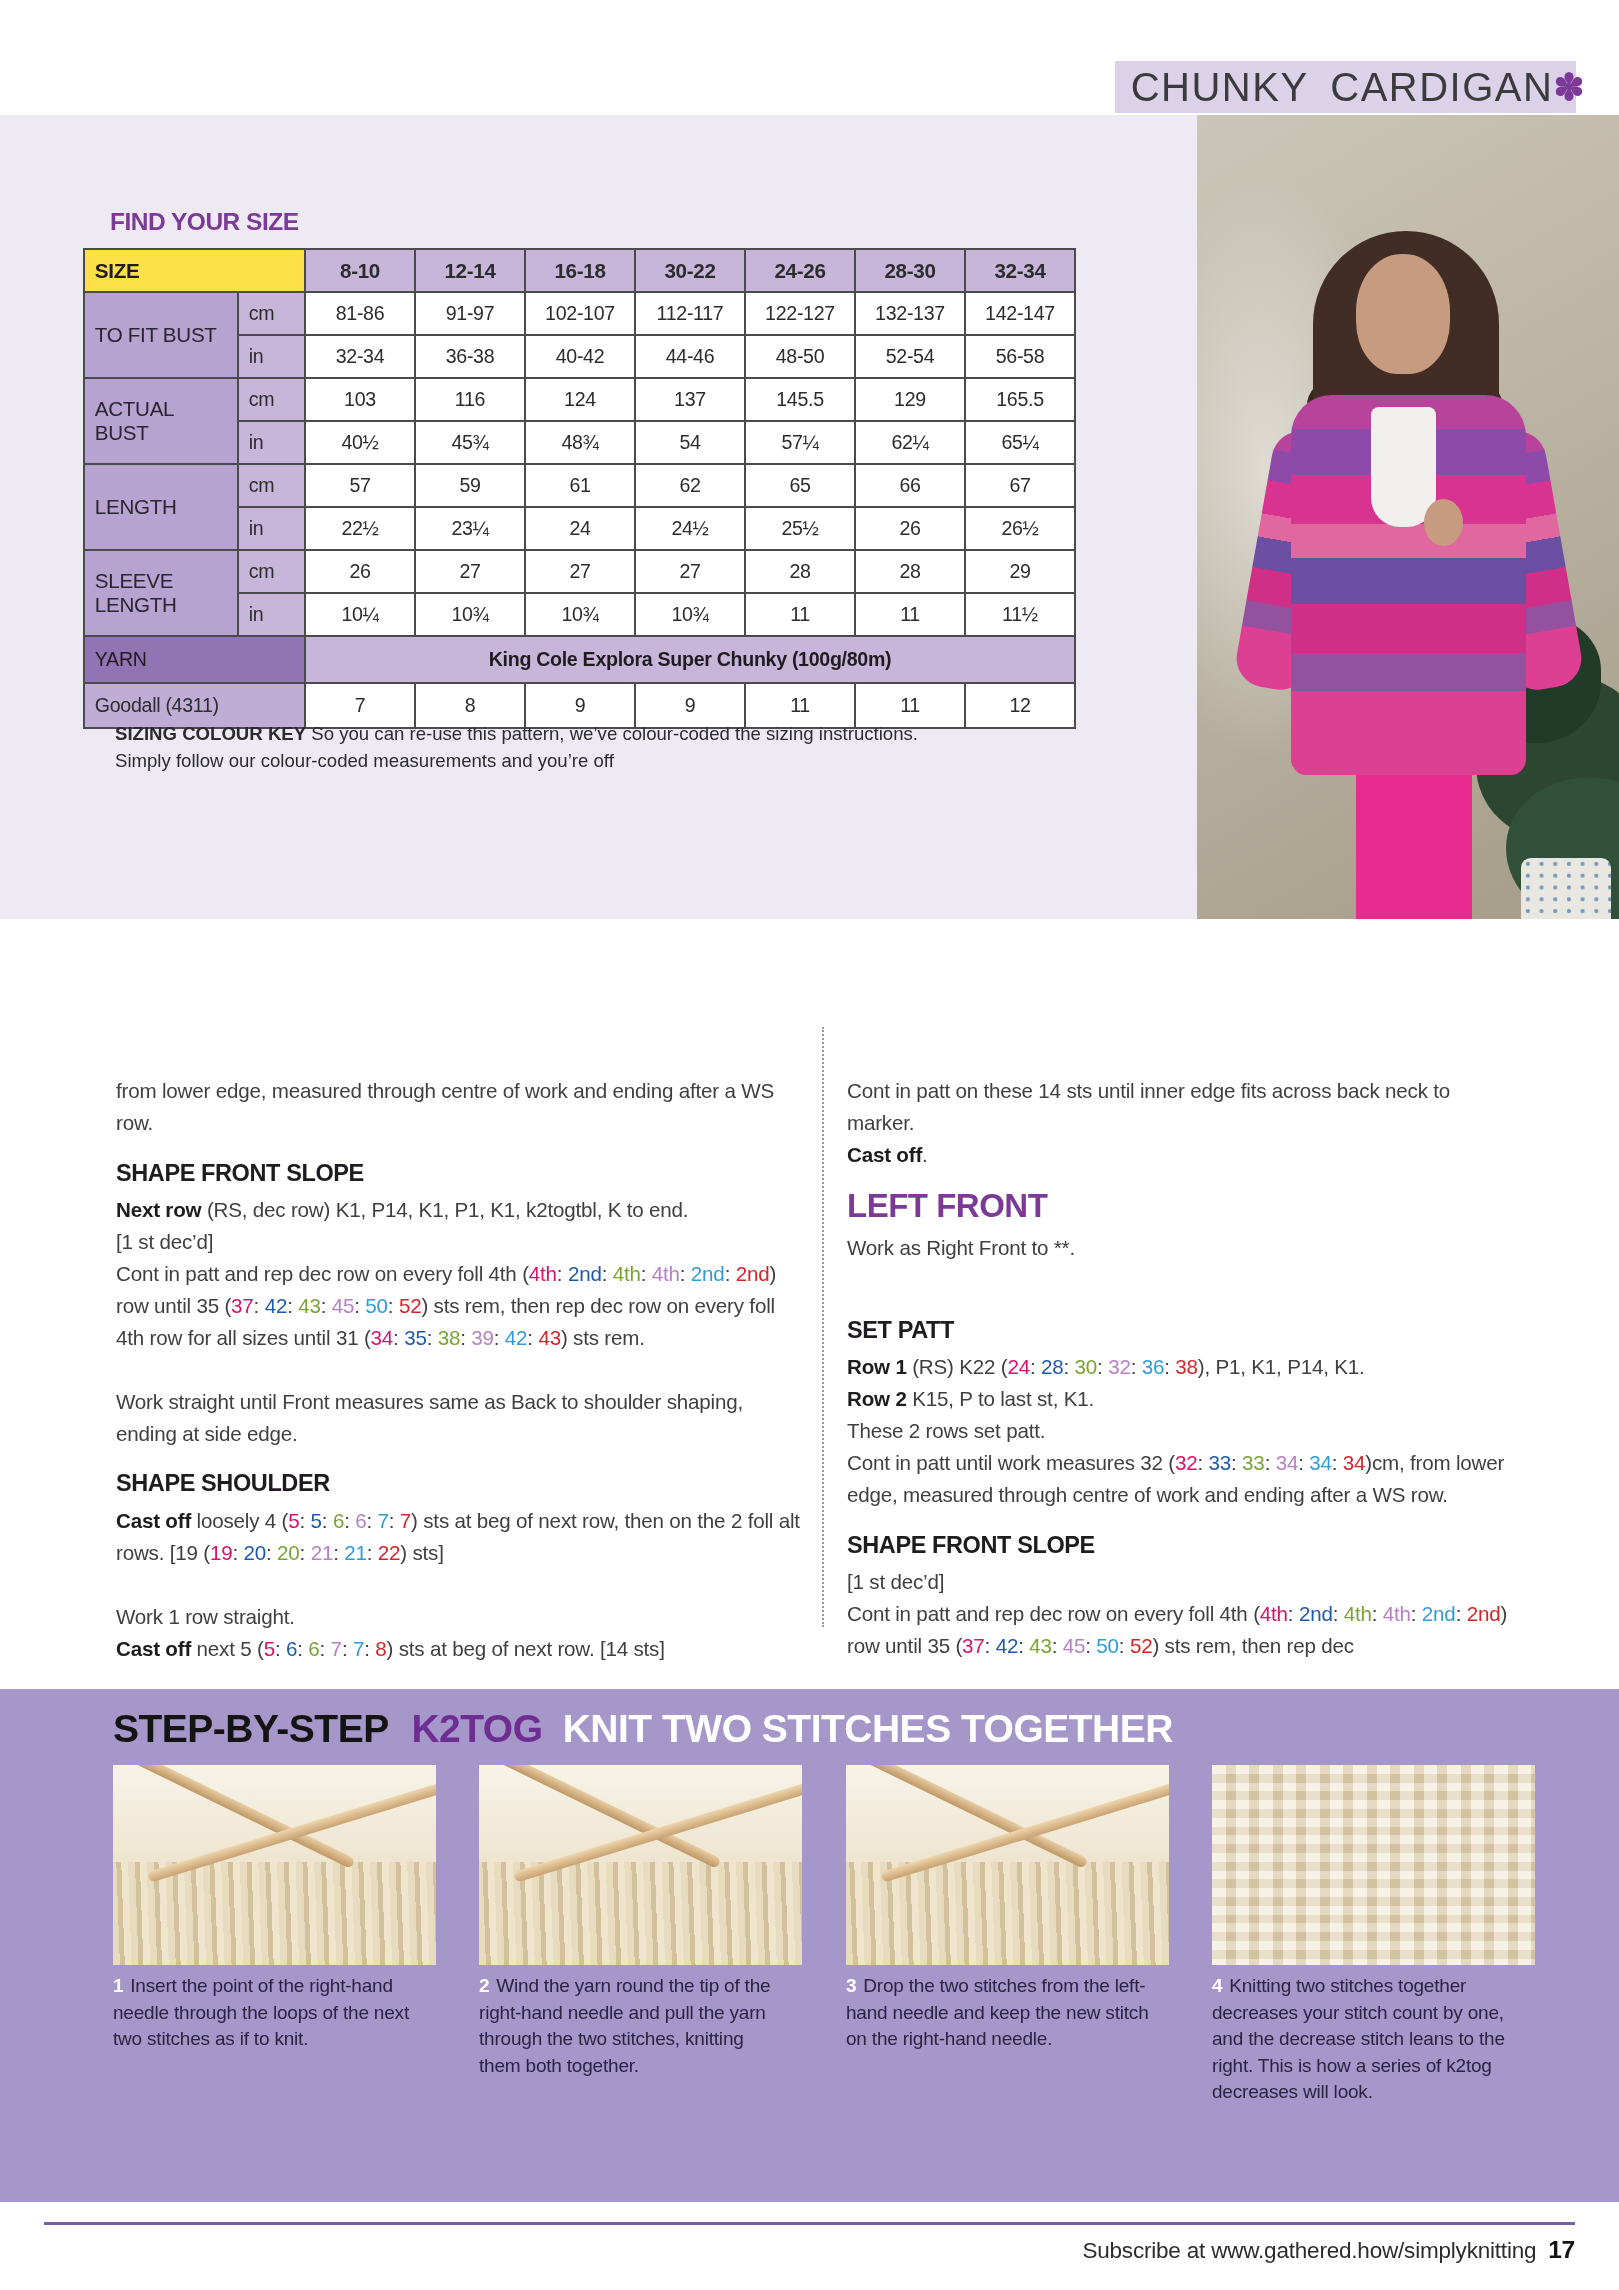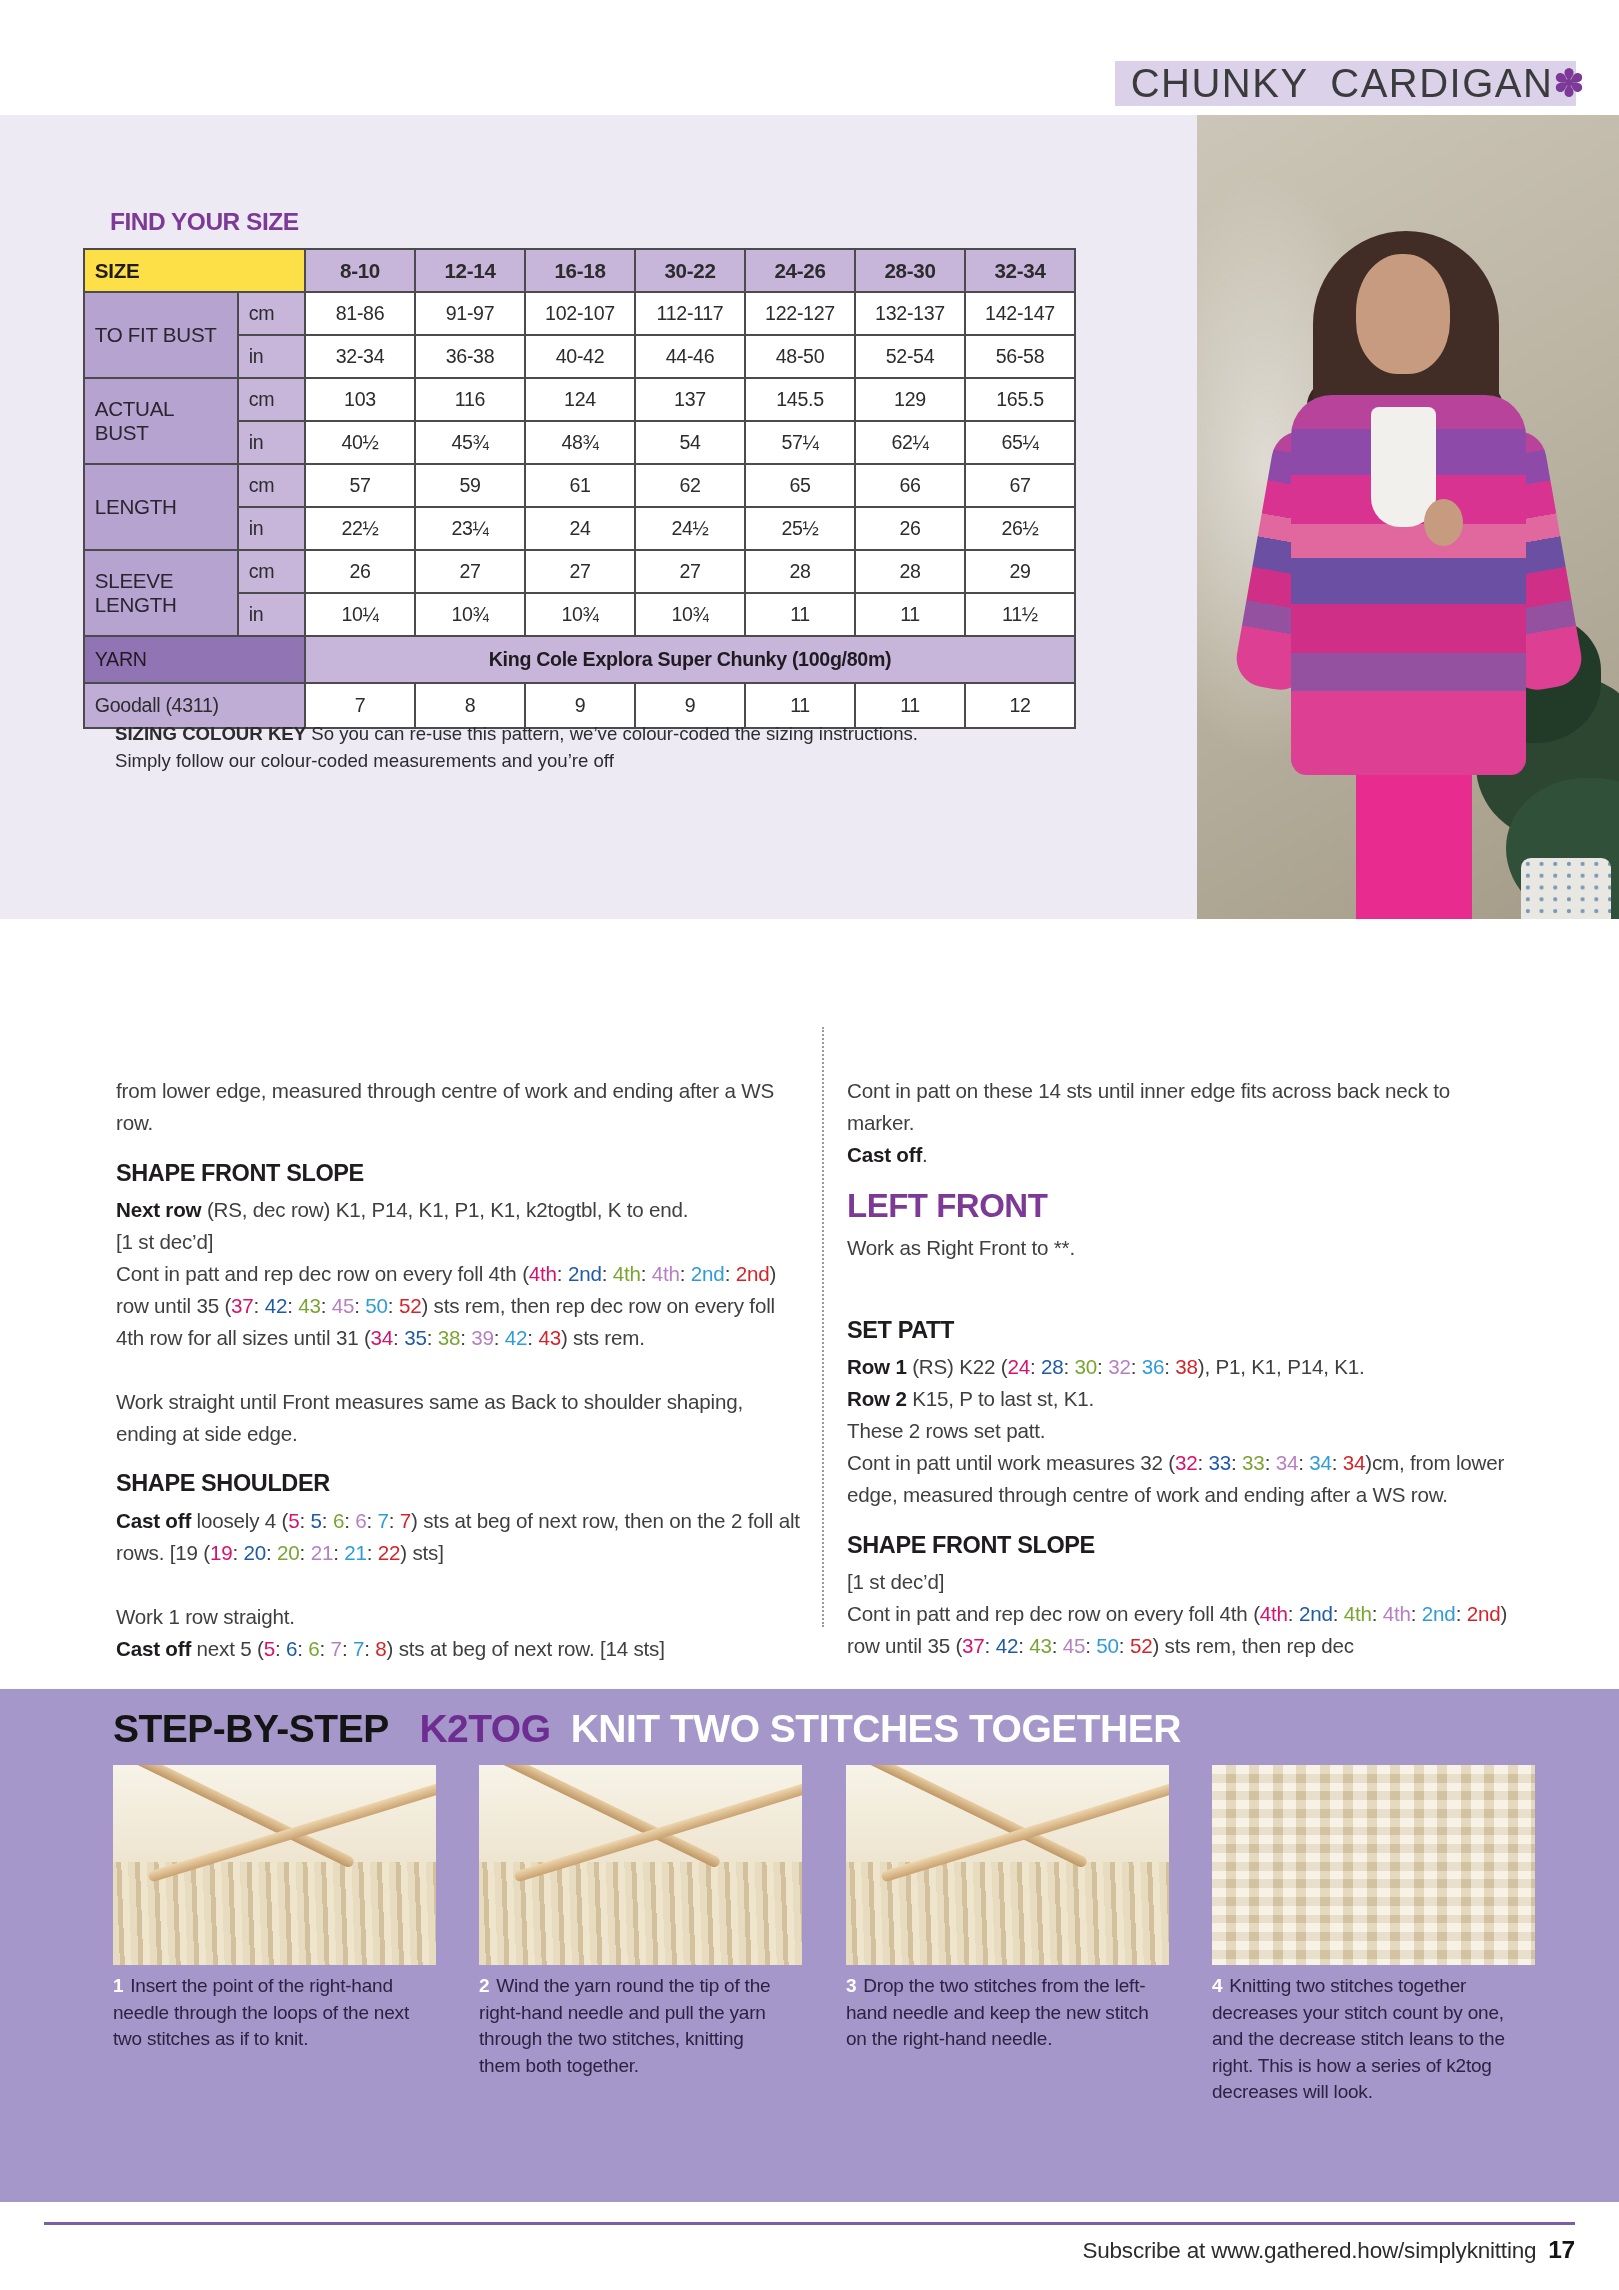--- a/index.html
+++ b/index.html
@@ -1,20 +1,20 @@
 <!DOCTYPE html>
 <html style="--size1: #231f20; --size2: #d8116d; --size3: #1e5aa9; --size4: #7aa432; --size5: #b680c3; --size6: #2f9cd9; --size7: #d52429; --accent: #7c3a96; --k2tog: #6e2d91;"><head>
 <meta charset="utf-8">
 <style>
   html,body{margin:0;padding:0;background:#fff;}
   .page{position:relative;width:1619px;height:2291px;background:#ffffff;overflow:hidden;
         font-family:"Liberation Sans",sans-serif;color:#3f3f41;}
 
   
-  .header-strip{position:absolute;left:1115px;top:61px;width:461px;height:45px;
+  .header-strip{position:absolute;left:1115px;top:61px;width:461px;height:52px;
     background:#dbd2e9;display:flex;align-items:center;justify-content:space-between;
     padding:0 15.7px;box-sizing:border-box;}
   .header-title{font-size:40px;font-weight:300;color:#3b3b3d;letter-spacing:1.5px;word-spacing:9.8px;white-space:nowrap;}
   .header-flower{font-size:37px;color:var(--accent);font-weight:bold;line-height:1;}
 
   
   .lavender-panel{position:absolute;left:0;top:115px;width:1197px;height:804px;background:#edeaf3;}
   .find-size-title{position:absolute;left:110px;top:208px;font-size:24.5px;font-weight:bold;
     color:var(--accent);letter-spacing:-0.5px;}
   .sizing-key{position:absolute;left:115px;top:721px;width:863px;font-size:18.6px;line-height:26.5px;color:#2c2c2e;}
@@ -67,21 +67,21 @@
   .col-right{left:847px;width:667px;}
   .col-divider{position:absolute;left:822px;top:1027px;height:600px;border-left:2px dotted #9a9a9c;}
   .pat-p{font-size:20.6px;line-height:32px;color:#3f3f41;letter-spacing:-0.2px;}
   .pat-h{font-size:23.5px;line-height:27.4px;font-weight:bold;color:#1f1b20;letter-spacing:-0.4px;margin:20.6px 0 6.9px;}
   .pat-ph{font-size:33px;line-height:37px;font-weight:bold;color:var(--accent);letter-spacing:-0.5px;margin:15.7px 0 8.8px;}
   .pat-spacer{height:32px;}
 
   
   .steps{position:absolute;left:0;top:1689px;width:1619px;height:513px;background:#a597c9;}
   .steps-header{position:absolute;left:113px;top:17.6px;font-size:39px;font-weight:bold;letter-spacing:-0.5px;white-space:nowrap;}
-  .sh-black{color:#141414;} .sh-purple{color:var(--k2tog);margin-left:21px;} .sh-white{color:#ffffff;margin-left:9.8px;}
+  .sh-black{color:#141414;} .sh-purple{color:var(--k2tog);margin-left:13px;} .sh-white{color:#ffffff;margin-left:9.8px;}
   .step-photo{position:absolute;top:76px;width:323px;height:200px;overflow:hidden;
     background:linear-gradient(180deg,#f7f3e8 0%,#efe6d2 45%,#e2d6ba 100%);}
   .step-photo .knit{position:absolute;left:0;right:0;bottom:0;height:103px;
     background:repeating-linear-gradient(88deg,#e8dcc0 0 6.9px,#d2c19c 6.9px 11.8px,#efe5cc 11.8px 18.6px);}
   .step-photo .needle1{position:absolute;width:314px;height:10.8px;left:29px;top:61px;transform:rotate(-17deg);
     background:linear-gradient(180deg,#eed6ae,#c9a271);border-radius:5.9px;}
   .step-photo .needle2{position:absolute;width:294px;height:10.8px;left:-39px;top:29px;transform:rotate(26deg);
     background:linear-gradient(180deg,#e7cda2,#bf9765);border-radius:5.9px;}
   .step-swatch{background:repeating-linear-gradient(90deg,#f5eedd 0 13.7px,#dccdab 13.7px 23.5px);}
   .step-swatch::after{content:"";position:absolute;inset:0;

